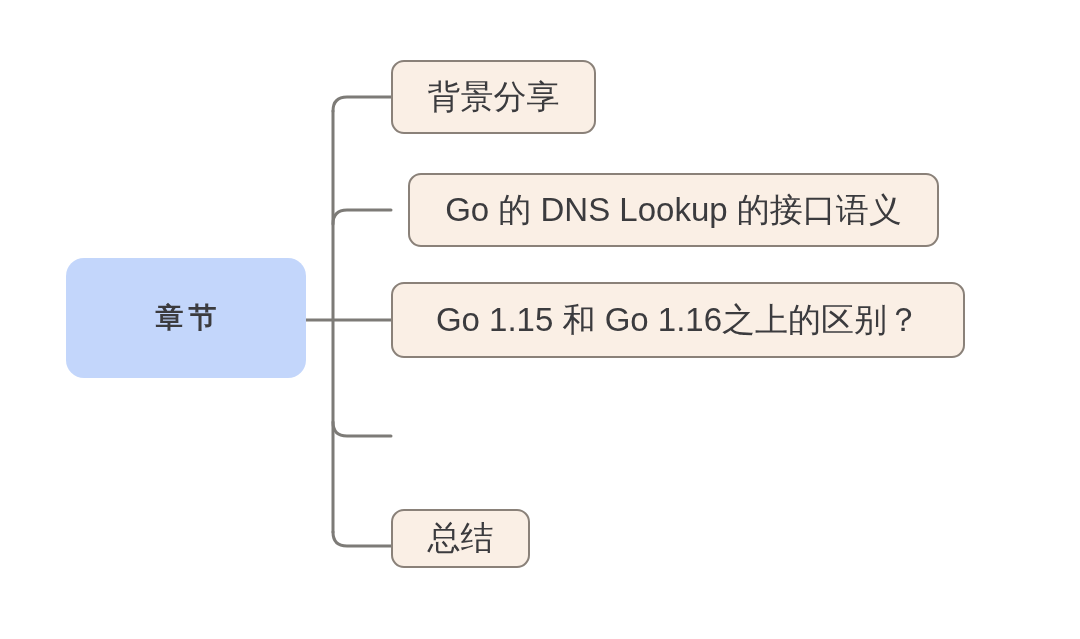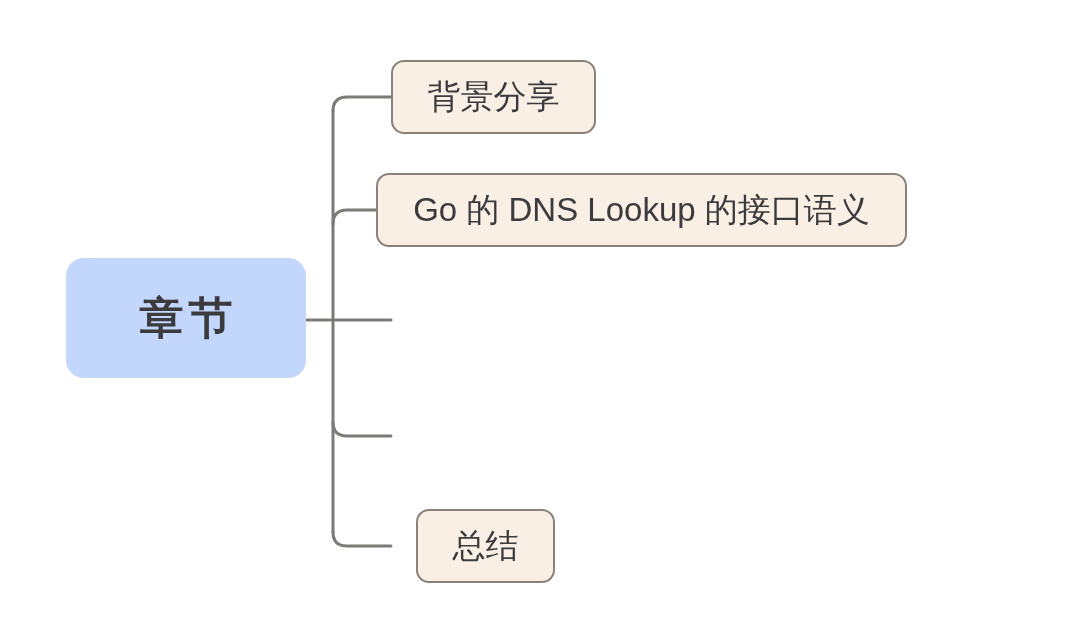--- a/index.html
+++ b/index.html
@@ -24,21 +24,21 @@
     position:absolute;
     display:flex;align-items:center;justify-content:center;
     white-space:nowrap;
     color:var(--text);
     box-sizing:border-box;
     cursor:default;
   }
   .node-root{
     background:var(--root-fill);
     border-radius:18px;
-    font-size:44px;font-weight:700;
+    font-size:28px;font-weight:700;
     letter-spacing:5px;
     text-indent:5px;
   }
   .node-child{
     background:var(--child-fill);
     border:2.5px solid var(--child-border);
     border-radius:13px;
     font-size:33px;font-weight:400;
   }
 </style>
@@ -57,23 +57,26 @@
   </svg>
 
   <div class="node node-root" style="left:66px;top:258px;width:240px;height:120px;">
     <span>章节</span>
   </div>
 
   <div class="node node-child" style="left:391px;top:60px;width:205px;height:74px;">
     <span>背景分享</span>
   </div>
 
-  <div class="node node-child" style="left:376px;top:173px;width:531px;height:74px;">
+  <div class="node node-child" style="left:408px;top:173px;width:531px;height:74px;">
     <span>Go 的 DNS Lookup 的接口语义</span>
   </div>
 
+  <div class="node node-child" style="left:391px;top:282px;width:574px;height:76px;">
+    <span>Go 1.15 和 Go 1.16之上的区别？</span>
+  </div>
 
 
-  <div class="node node-child" style="left:391px;top:509px;width:139px;height:74px;margin-left:25px;">
+  <div class="node node-child" style="left:391px;top:509px;width:139px;height:59px;">
     <span>总结</span>
   </div>
 
 </div>
 
 </body></html>

